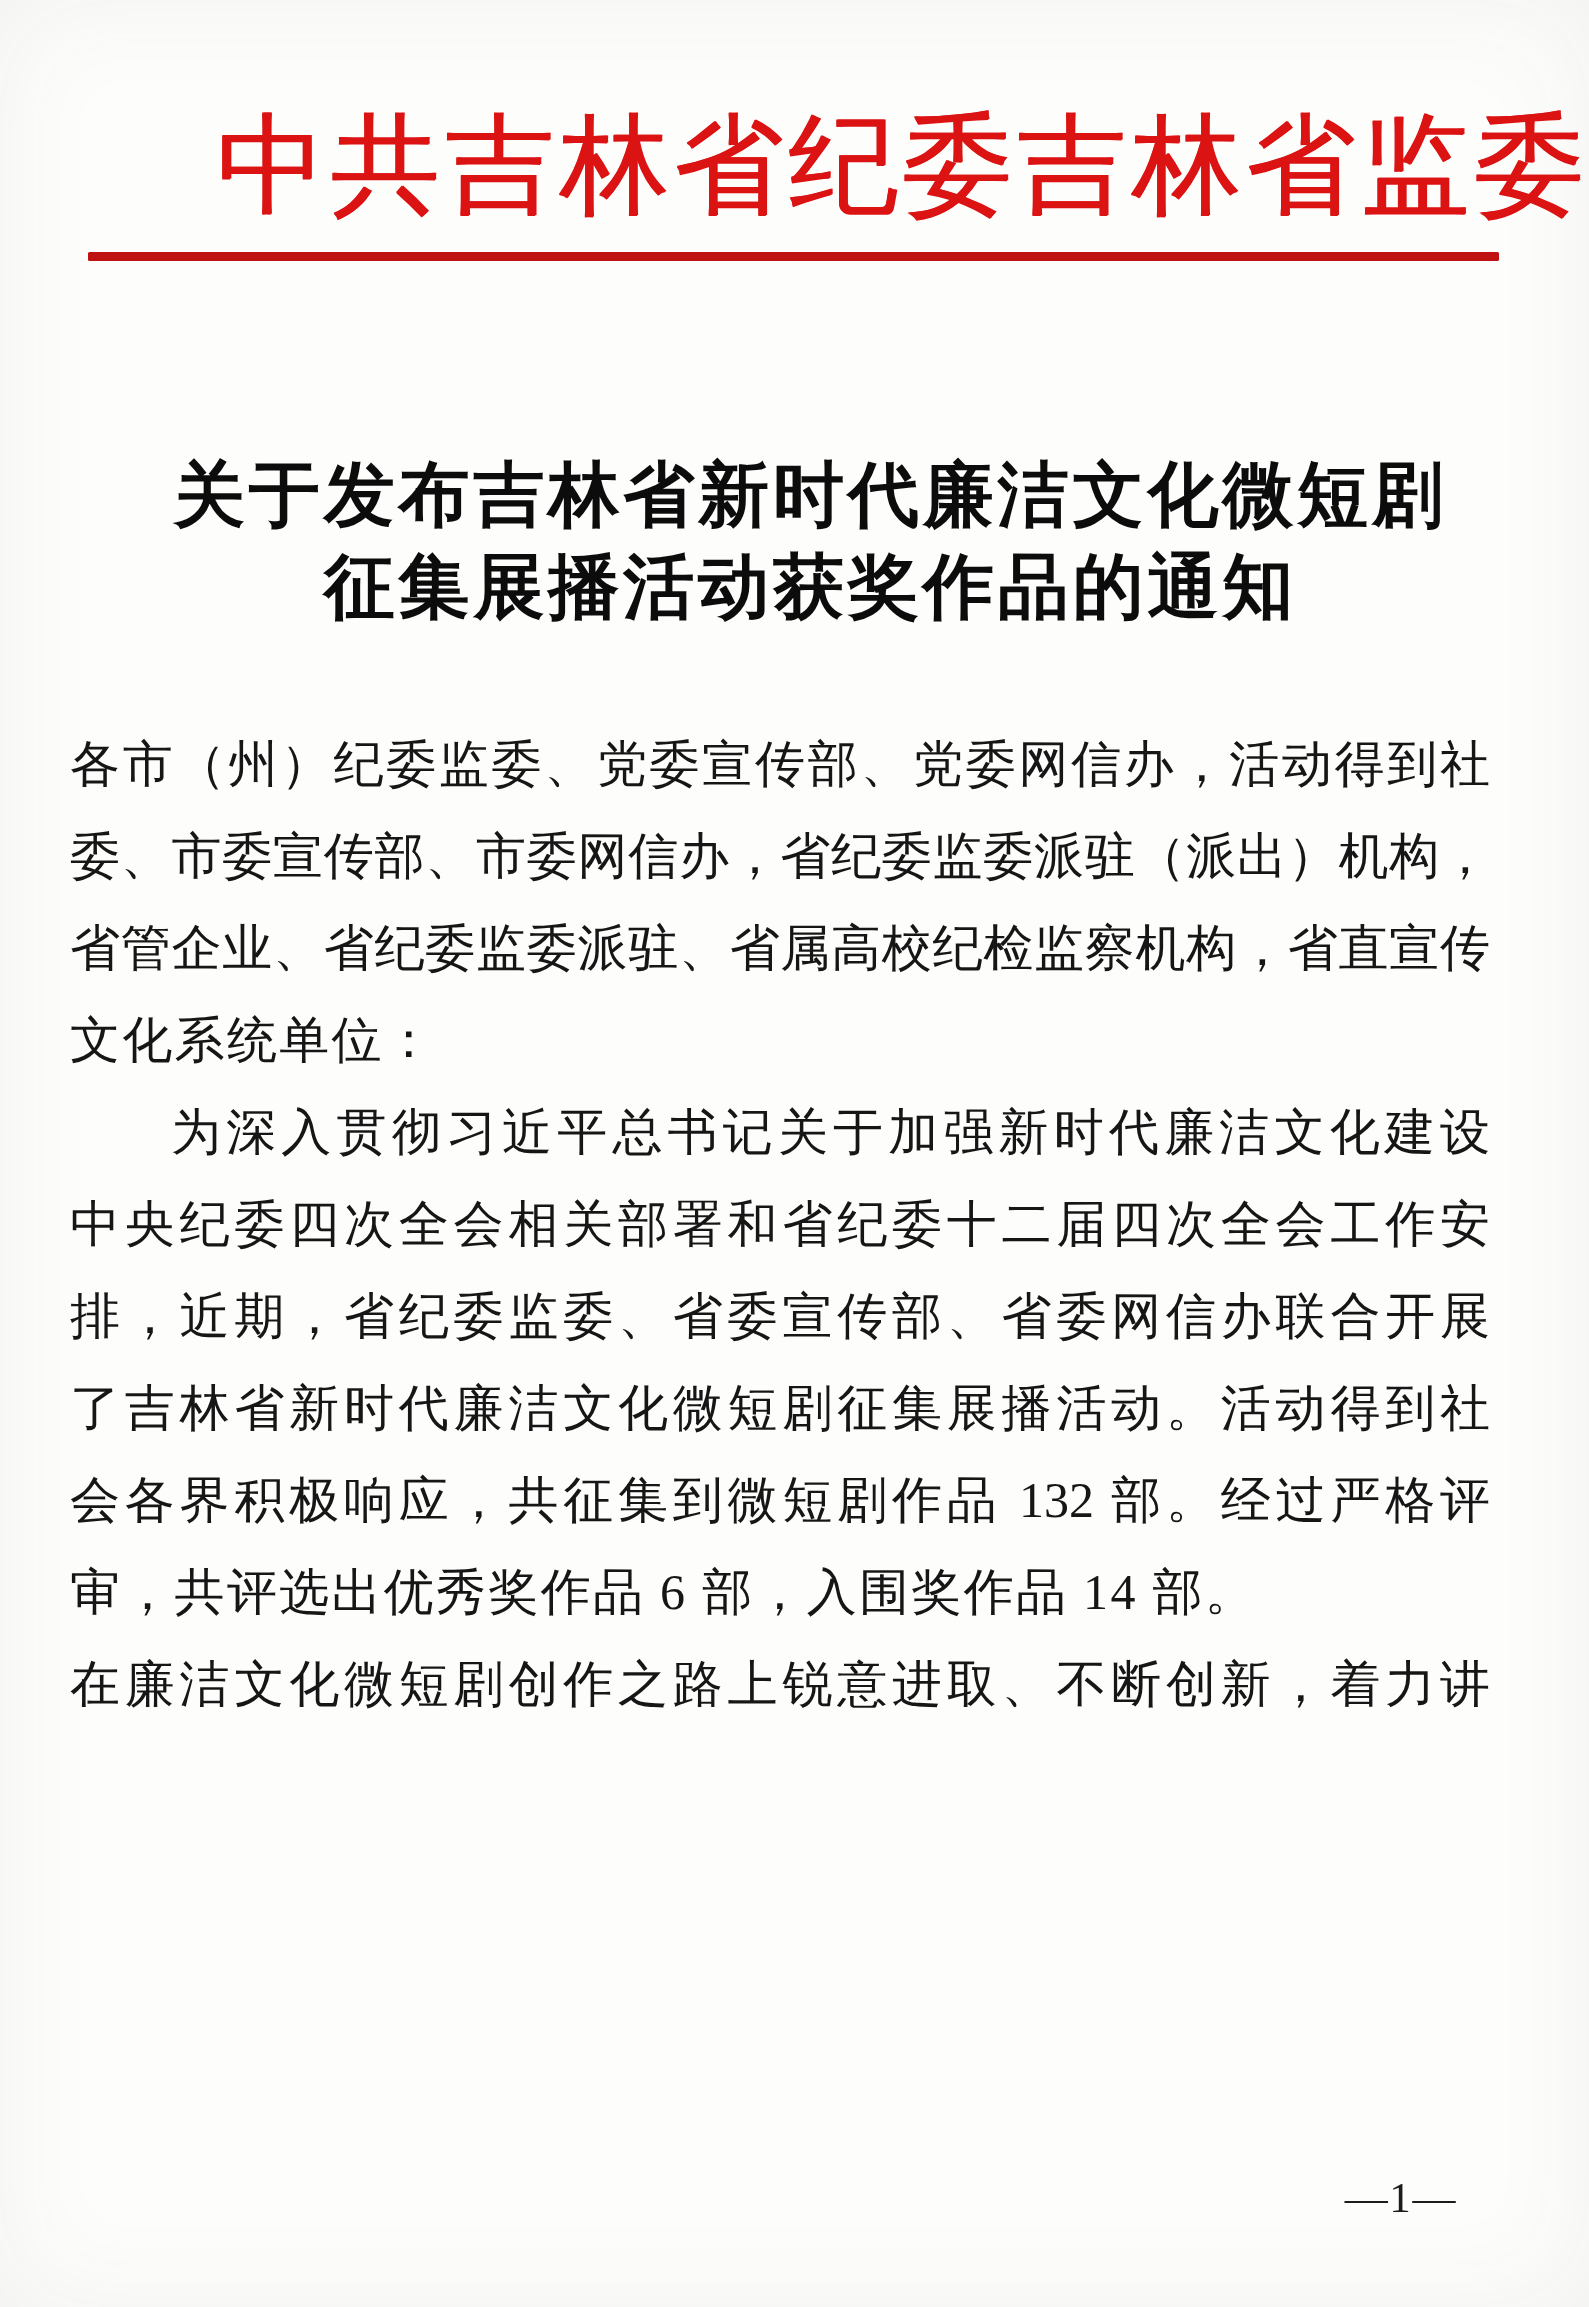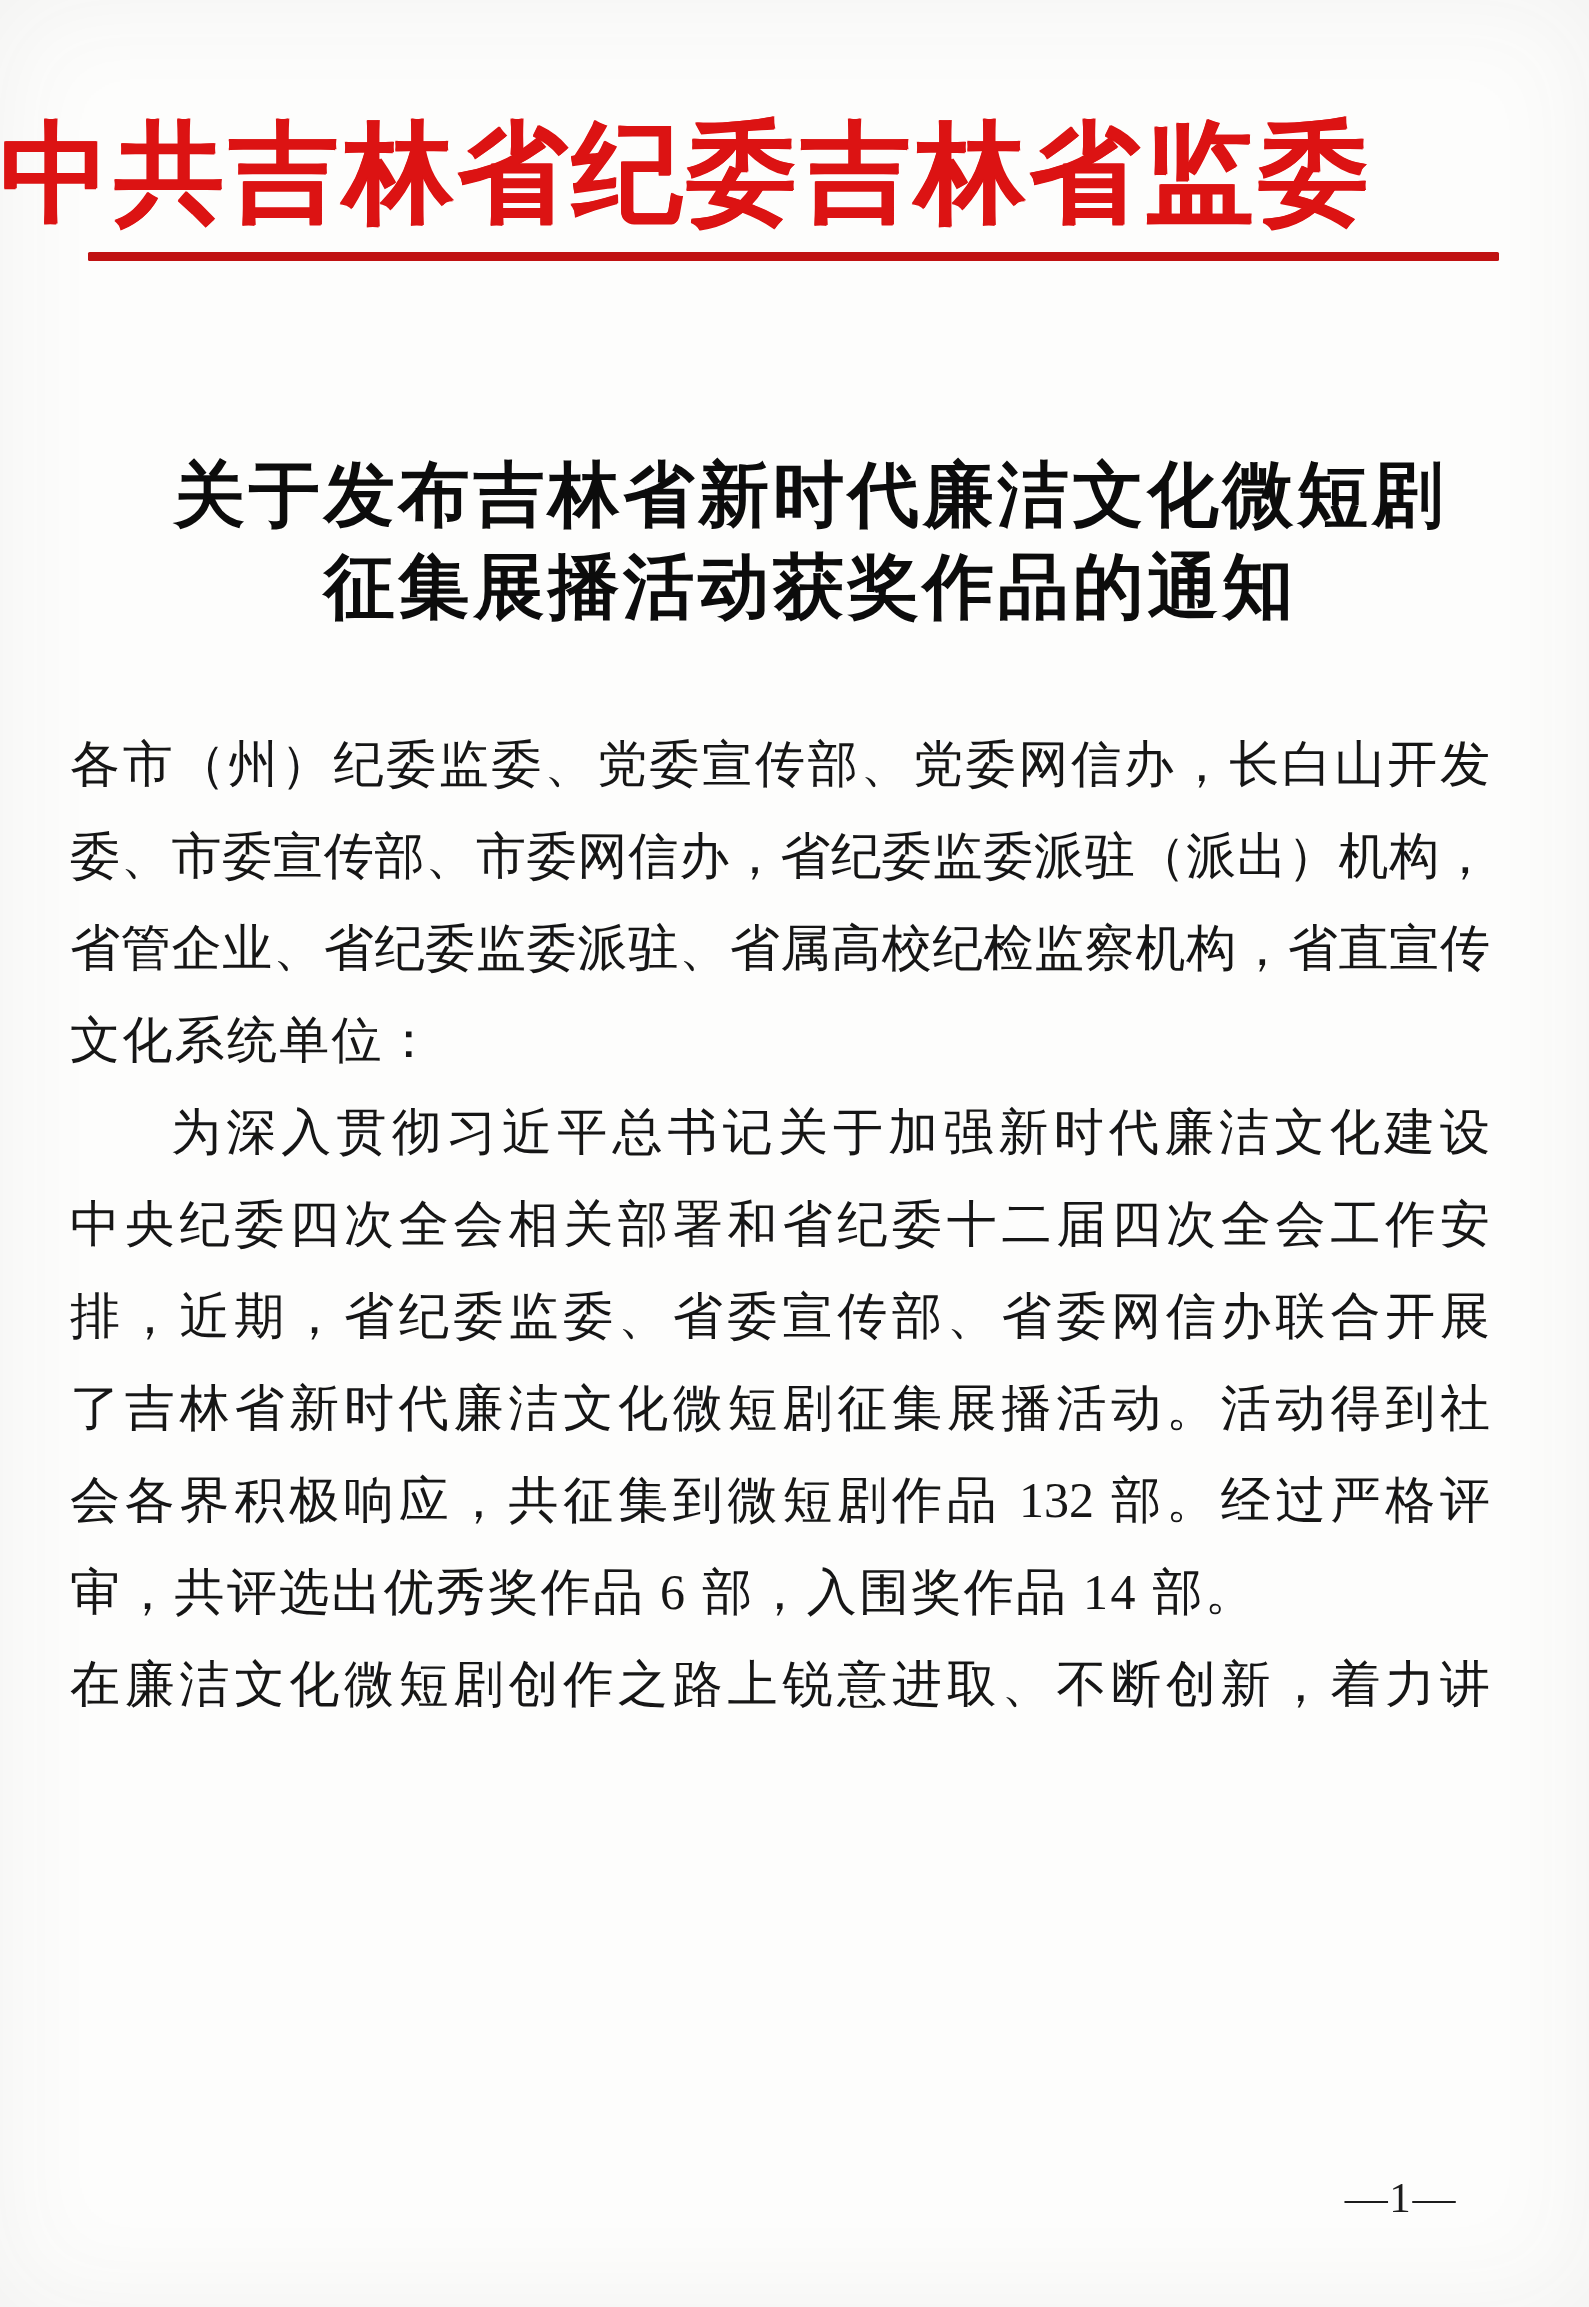--- a/index.html
+++ b/index.html
@@ -14,28 +14,28 @@
     margin: 0 auto;
     background: #fdfdfc;
     overflow: hidden;
     box-shadow: inset 0 0 109px rgba(60,60,60,0.06);
     font-family: "Liberation Serif", "DejaVu Serif", serif;
   }
 
   
   .org-name {
     position: absolute;
-    top: 112px;
+    top: 104px;
     left: 0;
     width: 100%;
     height: 124px;
     line-height: 124px;
-    text-align: left;
+    text-align: right;
     font-size: 109px;
-    font-weight: 700;
+    font-weight: 400;
     letter-spacing: 5.4px;
     white-space: nowrap;
     text-shadow: 1.2px 0 0 currentColor, 0 0.8px 0 currentColor;
   }
   .red-divider {
     position: absolute;
     top: 252px;
     left: 88px;
     width: 1411px;
     height: 8.5px;
@@ -101,21 +101,21 @@
     <div class="org-name" style="color: rgb(220, 19, 19);">中共吉林省纪委吉林省监委</div>
     <div class="red-divider" style="background: rgb(192, 18, 18);"></div>
   </header>
 
   <h1 class="doc-title">
     <div>关于发布吉林省新时代廉洁文化微短剧</div>
     <div>征集展播活动获奖作品的通知</div>
   </h1>
 
   <main class="body-text">
-      <div class="body-line">各市（州）纪委监委、党委宣传部、党委网信办，长白山开发</div>
+      <div class="body-line">各市（州）纪委监委、党委宣传部、党委网信办，活动得到社</div>
       <div class="body-line">委、市委宣传部、市委网信办，省纪委监委派驻（派出）机构，</div>
       <div class="body-line">省管企业、省纪委监委派驻、省属高校纪检监察机构，省直宣传</div>
       <div class="body-line para-end">文化系统单位：</div>
       <div class="body-line indent">为深入贯彻习近平总书记关于加强新时代廉洁文化建设</div>
       <div class="body-line">中央纪委四次全会相关部署和省纪委十二届四次全会工作安</div>
       <div class="body-line">排，近期，省纪委监委、省委宣传部、省委网信办联合开展</div>
       <div class="body-line">了吉林省新时代廉洁文化微短剧征集展播活动。活动得到社</div>
       <div class="body-line">会各界积极响应，共征集到微短剧作品 132 部。经过严格评</div>
       <div class="body-line para-end">审，共评选出优秀奖作品 6 部，入围奖作品 14 部。</div>
       <div class="body-line">在廉洁文化微短剧创作之路上锐意进取、不断创新，着力讲</div>

